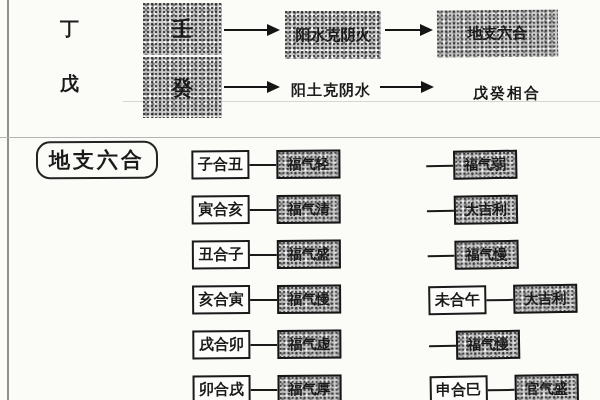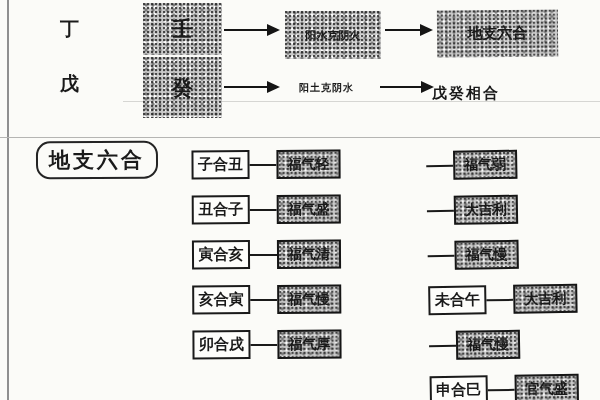--- a/index.html
+++ b/index.html
@@ -38,24 +38,24 @@
   .arrow { position:absolute; height:0; border-top:2px solid #151515; }
   .arrow::after {
     content:""; position:absolute; right:-2px; top:-7px; width:0; height:0;
     border-left:13px solid #151515; border-top:6px solid transparent; border-bottom:6px solid transparent;
   }
   .arrow.a1 { left:224px; top:29px; width:54px; }
   .arrow.a2 { left:224px; top:86px; width:54px; }
   .arrow.a3 { left:385px; top:29px; width:46px; }
   .arrow.a4 { left:380px; top:86px; width:52px; }
 
-  .process1 { left:285px; top:11px; width:96px;  height:48px; font-size:11px; font-weight:bold; }
+  .process1 { left:285px; top:11px; width:96px;  height:48px; font-size:15px; font-weight:bold; }
   .result1  { left:437px; top:10px; width:121px; height:47px; font-size:15px; font-weight:bold; transform:rotate(-.5deg); }
-  .process2 { left:299px; top:81px; font-size:10px; font-weight:bold; letter-spacing:1px; }
-  .result2  { left:432px; top:84px; font-size:15px; font-weight:bold; letter-spacing:2px; }
+  .process2 { left:291px; top:81px; font-size:15px; font-weight:bold; letter-spacing:1px; }
+  .result2  { left:473px; top:84px; font-size:15px; font-weight:bold; letter-spacing:2px; }
 
   
   .section-label {
     position:absolute; left:36px; top:141px; width:122px; height:38px;
     border:2.5px solid #242424; border-radius:14px; box-sizing:border-box;
     font-size:21px; font-weight:bold; letter-spacing:3px; transform:rotate(-.4deg);
   }
 
   
   .pairs-col { position:absolute; top:150px; display:flex; flex-direction:column; gap:16px; }
@@ -113,47 +113,56 @@
       <div class="combo-box">
           <span>子合丑</span>
         </div>
       <div class="pair-line"></div>
       <div class="result-box halftone">
           <span>福气轻</span>
         </div>
     </div>
     <div class="pair-row">
       <div class="combo-box">
+          <span>寅合亥</span>
+        </div>
+      <div class="pair-line"></div>
+      <div class="result-box halftone">
+          <span>福气清</span>
+        </div>
+    </div>
+    <div class="pair-row">
+      <div class="combo-box">
           <span>丑合子</span>
         </div>
       <div class="pair-line"></div>
       <div class="result-box halftone">
           <span>福气盛</span>
         </div>
     </div>
     <div class="pair-row">
       <div class="combo-box">
-          <span>寅合亥</span>
-        </div>
-      <div class="pair-line"></div>
-      <div class="result-box halftone">
-          <span>福气清</span>
-        </div>
-    </div>
-    <div class="pair-row">
-      <div class="combo-box">
           <span>亥合寅</span>
         </div>
       <div class="pair-line"></div>
       <div class="result-box halftone">
           <span>福气慢</span>
         </div>
     </div>
     <div class="pair-row">
       <div class="combo-box">
+          <span>戌合卯</span>
+        </div>
+      <div class="pair-line"></div>
+      <div class="result-box halftone">
+          <span>福气虚</span>
+        </div>
+    </div>
+    <div class="pair-row">
+      <div class="combo-box">
           <span>卯合戌</span>
         </div>
       <div class="pair-line"></div>
       <div class="result-box halftone">
           <span>福气厚</span>
         </div>
     </div>
   </div>
 
   <div class="pairs-col right">

